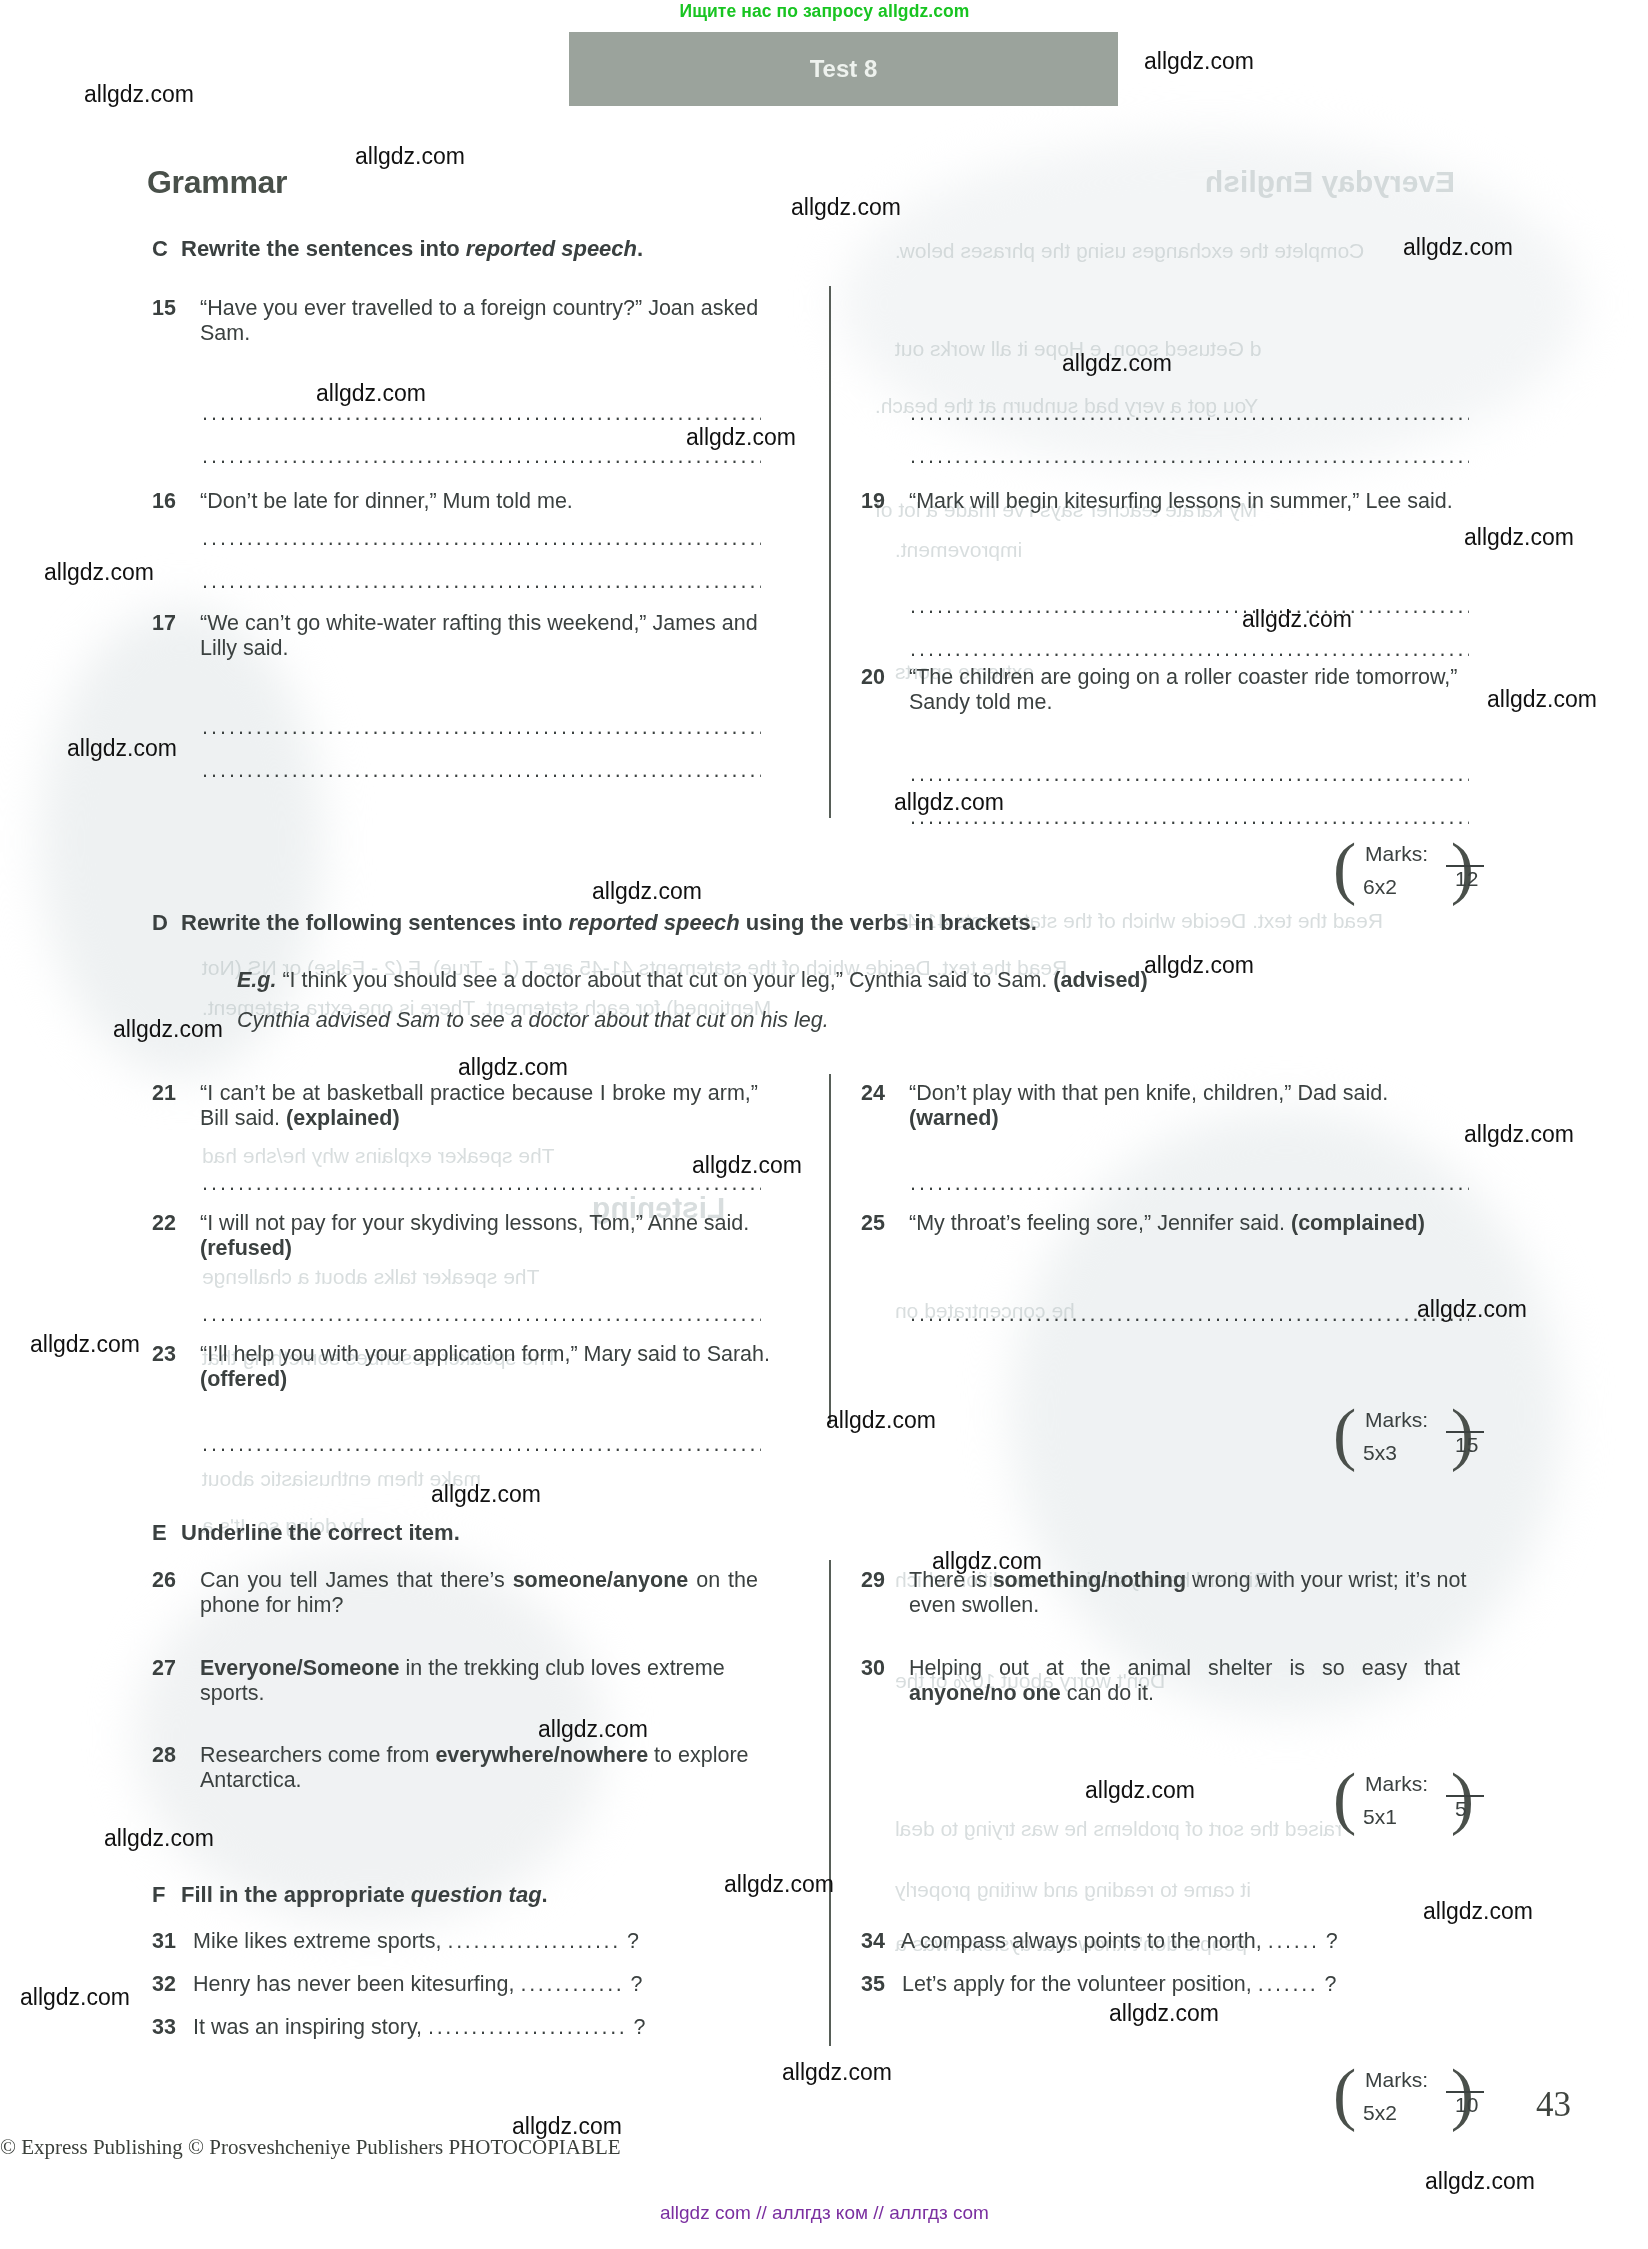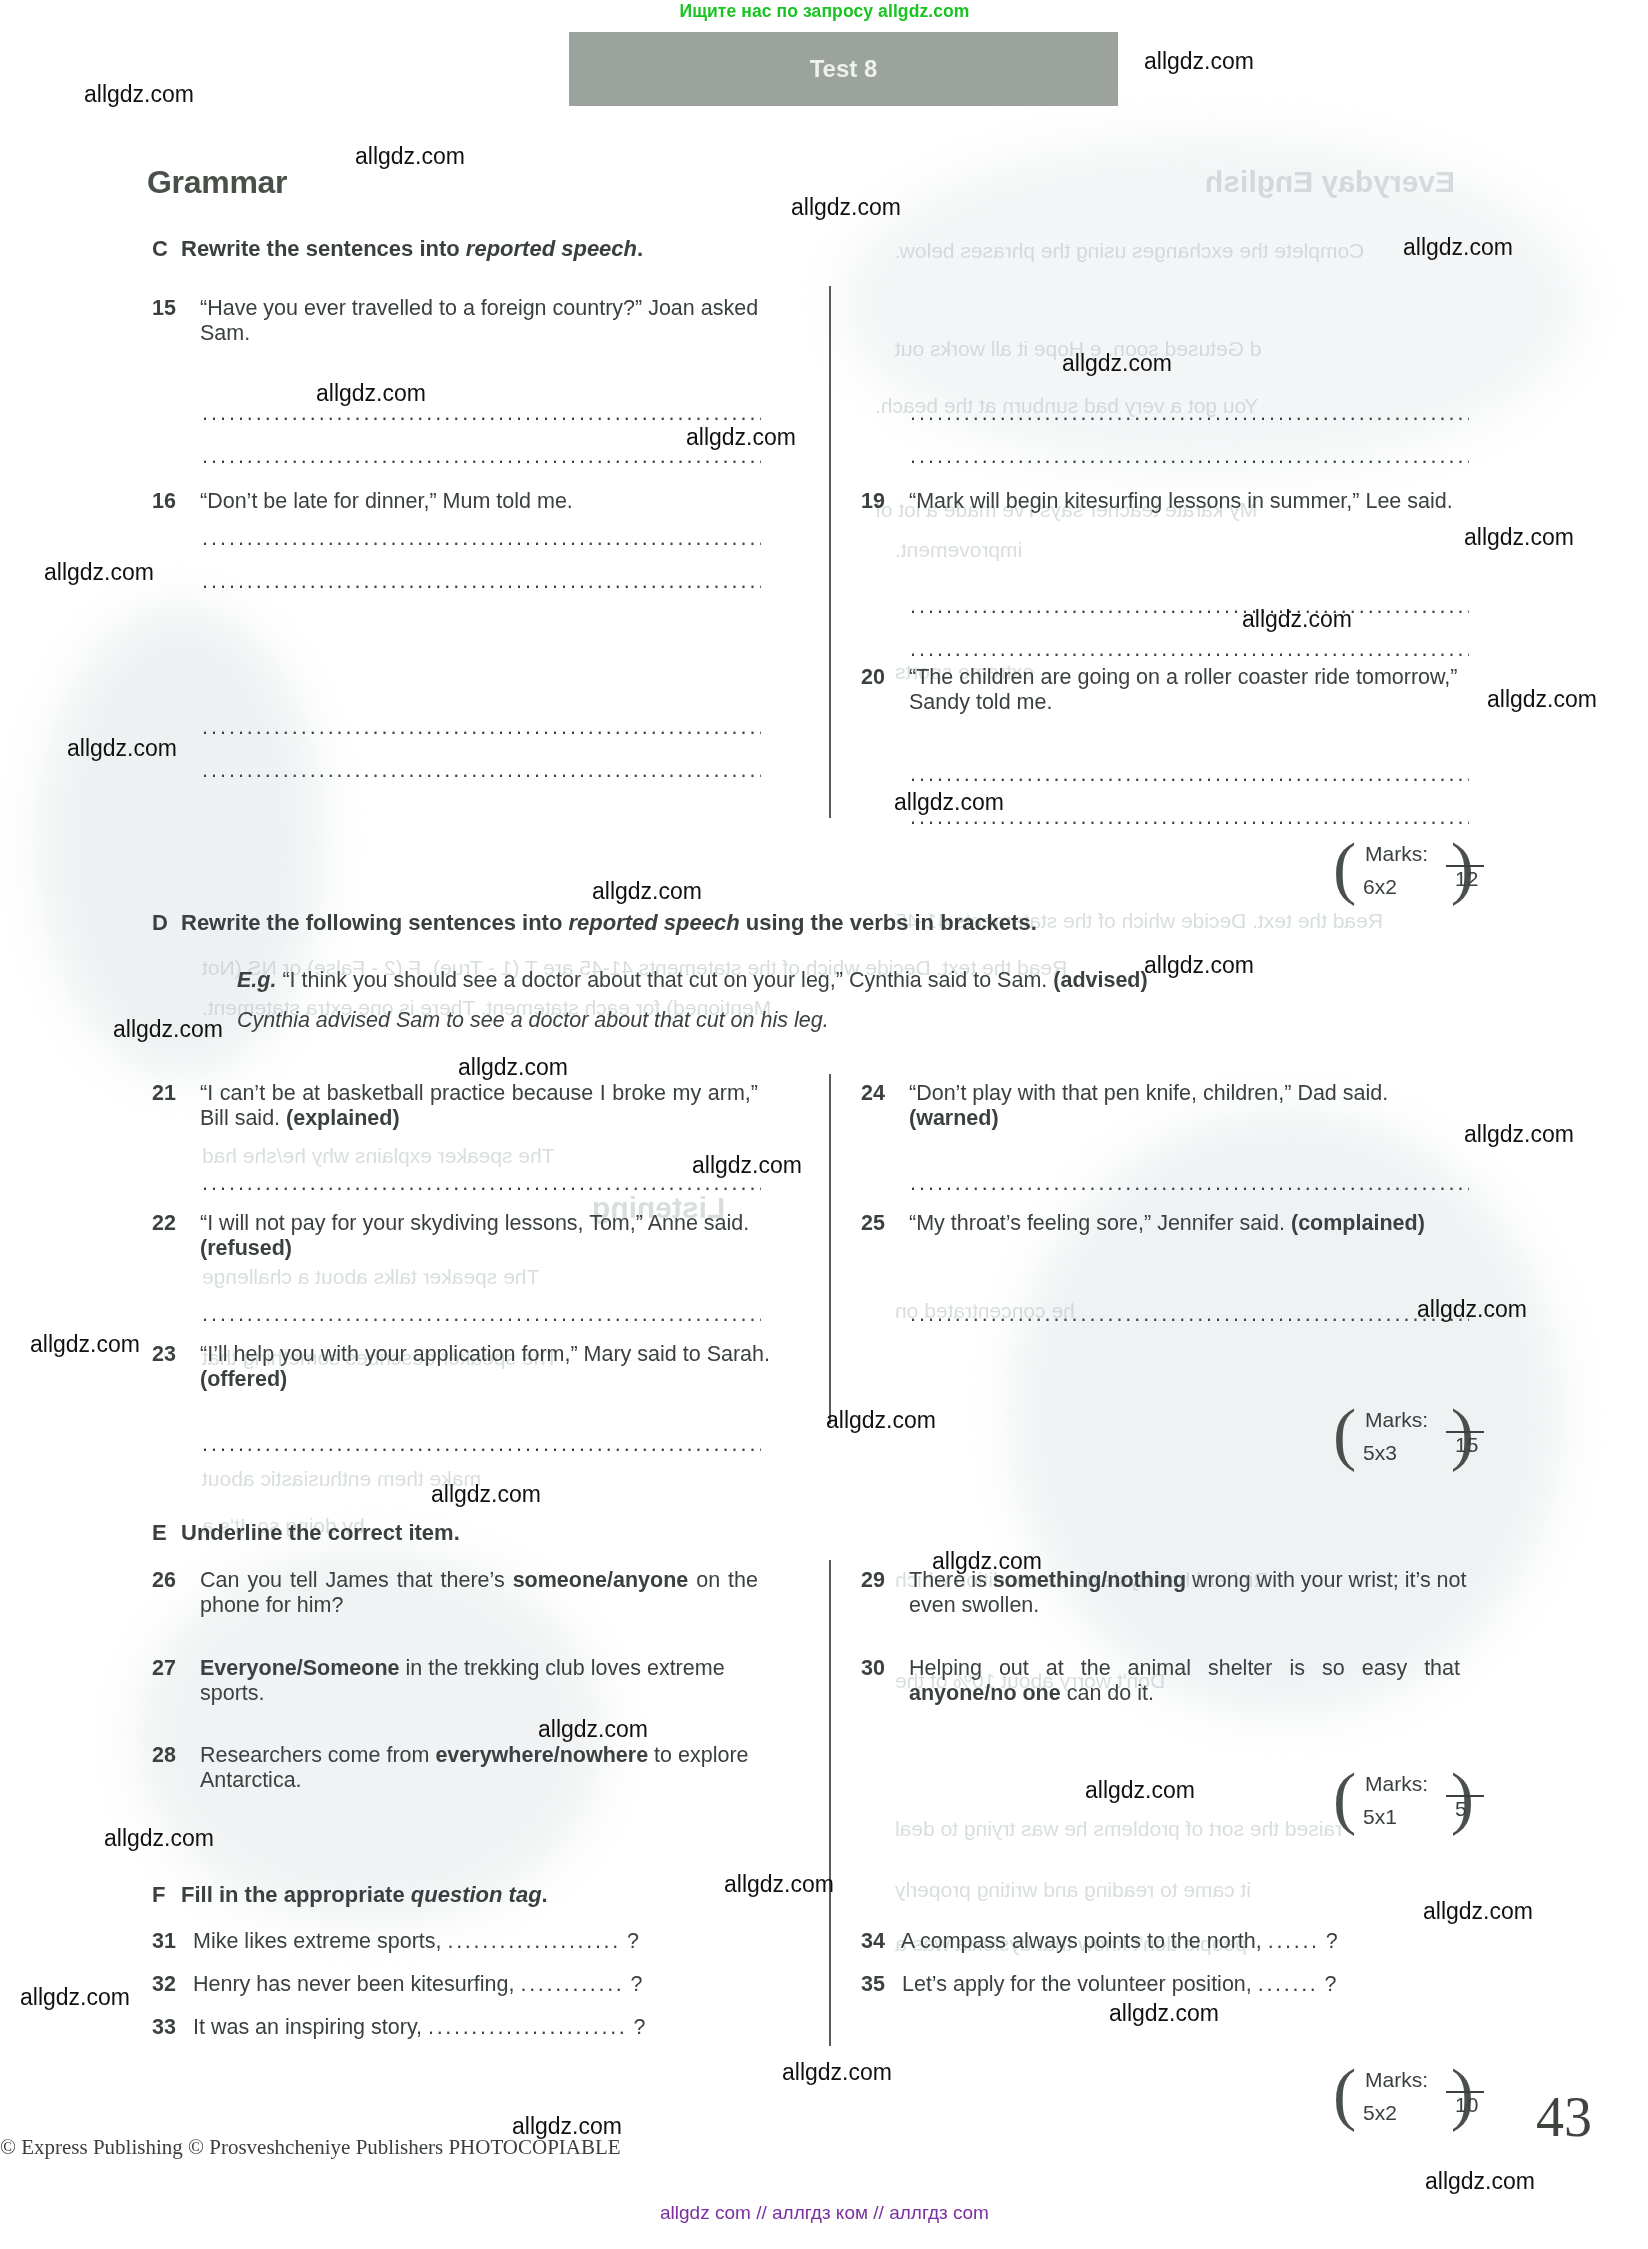--- a/index.html
+++ b/index.html
@@ -63,21 +63,21 @@
               color:#4a504b;font-family:"Liberation Serif",serif;font-weight:300;}
   .marks .pl{left:0;} .marks .pr{right:0;}
   .marks .mk{position:absolute;left:32px;top:9.4px;font-size:21px;color:#3b4140;}
   .marks .rule{position:absolute;left:113px;top:32px;width:38px;height:2px;background:#3b4140;}
   .marks .tot{position:absolute;left:122px;top:34px;font-size:21px;color:#3b4140;}
   .marks .mul{position:absolute;left:30px;top:42px;font-size:21px;color:#3b4140;}
 
   
   #copy{position:absolute;left:0;top:2135px;width:1649px;
         font-family:"Liberation Serif","DejaVu Serif",serif;font-size:21px;color:#3a3f3a;}
-  #pageno{position:absolute;left:1536px;top:2085px;font-size:56px;color:#3f443f;
+  #pageno{position:absolute;left:1536px;top:2085px;font-size:35px;color:#3f443f;
           font-family:"Liberation Serif",serif;}
   #botline{position:absolute;left:0;top:2202px;width:1649px;text-align:center;
            color:#7b2fa0;font-size:19px;}
 
   
   .wm{position:absolute;font-size:23px;color:#111;white-space:nowrap;}
 
   
   .ghost{position:absolute;color:#b9c3c4;opacity:.55;white-space:nowrap;
          transform:scaleX(-1);font-size:21px;pointer-events:none;}
@@ -142,20 +142,24 @@
   <div class="dots" style="left:202px;top:401px;width:559px;">...............................................................</div>
   <div class="dots" style="left:202px;top:444px;width:559px;">...............................................................</div>
 
   <div class="item" style="left:152px;top:489px;width:626px;">
     <span class="num">16</span>
     <span class="body">“Don’t be late for dinner,” Mum told me.</span>
   </div>
   <div class="dots" style="left:202px;top:526px;width:559px;">...............................................................</div>
   <div class="dots" style="left:202px;top:569px;width:559px;">...............................................................</div>
 
+  <div class="item" style="left:152px;top:611px;width:626px;">
+    <span class="num">17</span>
+    <span class="body">“We can’t go white-water rafting this weekend,” James and Lilly said.</span>
+  </div>
   <div class="dots" style="left:202px;top:715px;width:559px;">...............................................................</div>
   <div class="dots" style="left:202px;top:758px;width:559px;">...............................................................</div>
 
   <div class="dots" style="left:910px;top:401px;width:559px;">...............................................................</div>
   <div class="dots" style="left:910px;top:444px;width:559px;">...............................................................</div>
 
   <div class="item j" style="left:861px;top:489px;width:599px;">
     <span class="num">19</span>
     <span class="body">“Mark will begin kitesurfing lessons in summer,” Lee said.</span>
   </div>

